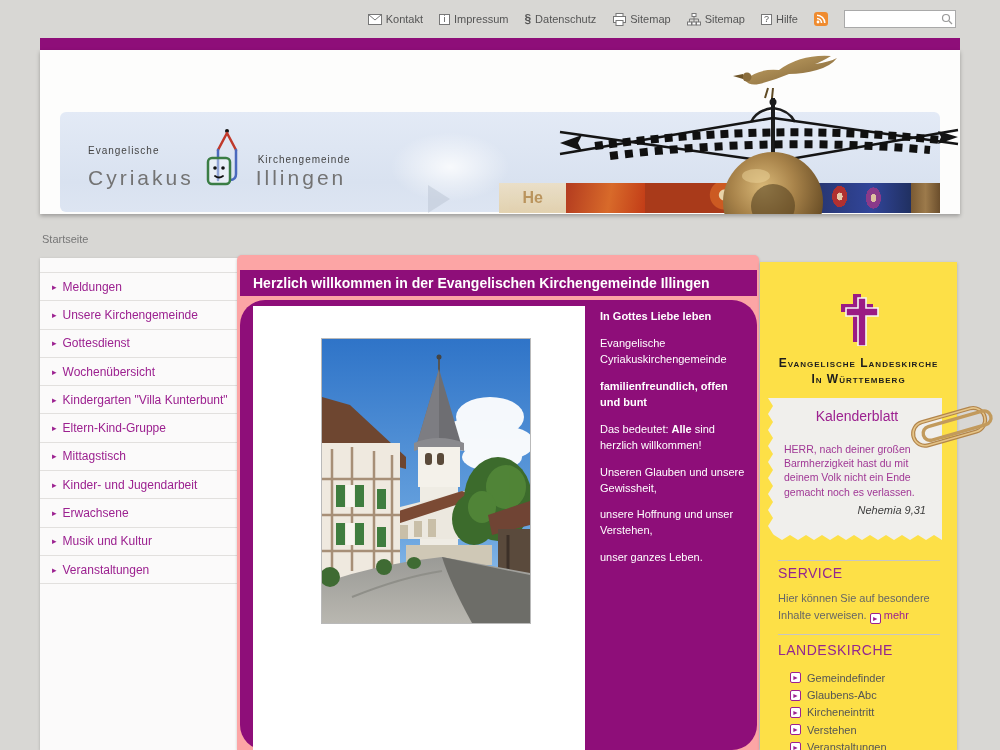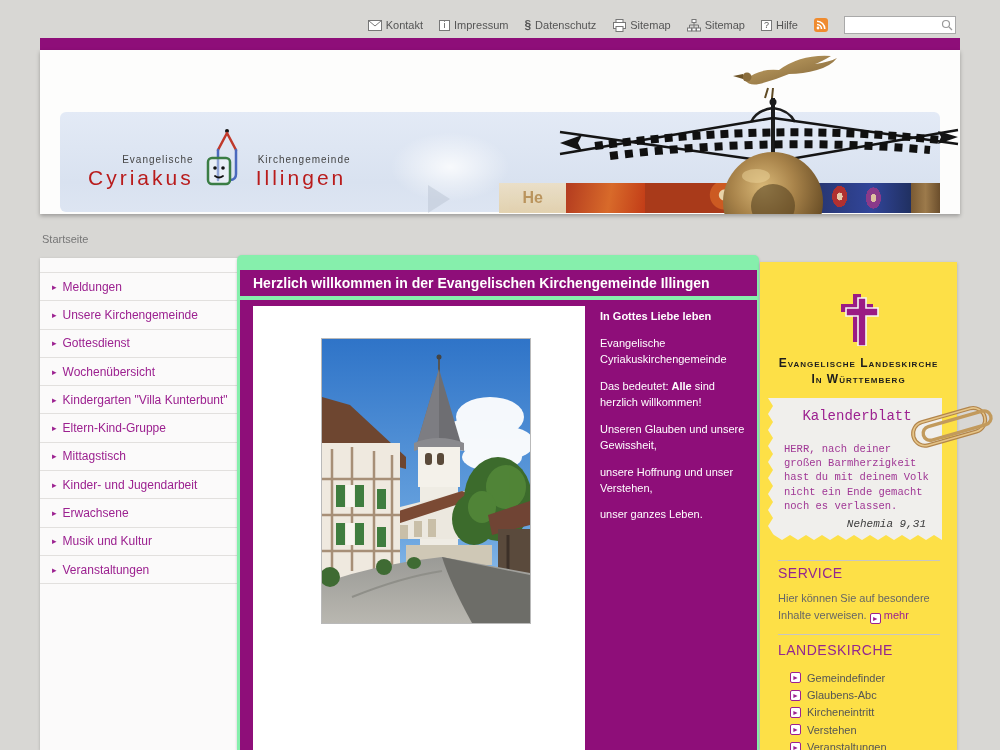--- a/index.html
+++ b/index.html
@@ -15,21 +15,21 @@
     font-family:"Liberation Sans", sans-serif;
     background:var(--pagebg);
     position:relative;
     overflow:hidden;
     color:#333;
   }
   #page{position:absolute;inset:0;}
 
   
   .topbar{
-    position:absolute;left:0;top:0;width:1000px;height:50px;
+    position:absolute;left:0;top:0;width:1000px;height:38px;
     display:flex;align-items:center;justify-content:flex-end;
     padding-right:44px;gap:16px;font-size:11px;color:#555;
   }
   .toplink{display:flex;align-items:center;gap:4px;cursor:pointer;color:#555;}
   .toplink .ticon{display:inline-flex;width:14px;height:13px;align-items:center;justify-content:center;color:#666;}
   .boxletter{display:inline-block;width:11px;height:11px;border:1px solid #777;font-size:9px;line-height:9px;text-align:center;color:#555;background:#fff;}
   .para{font-size:12px;font-weight:bold;color:#555;}
   .rss{width:14px;height:14px;border-radius:3px;background:#ef8b2f;display:inline-flex;align-items:center;justify-content:center;cursor:pointer;}
   .searchwrap{position:relative;width:112px;height:18px;}
   .searchwrap input{
@@ -48,21 +48,21 @@
     position:absolute;left:20px;top:62px;width:880px;height:100px;
     background:linear-gradient(180deg,#e3eaf6 0%,#d9e2f0 70%,#dde5f2 100%);
     border-radius:6px;
   }
   .band .flower{
     position:absolute;left:330px;top:20px;width:120px;height:70px;border-radius:50%;
     background:radial-gradient(ellipse at 50% 50%, rgba(255,255,255,.8), rgba(255,255,255,0) 70%);
   }
   .logo{position:absolute;left:48px;top:78px;display:flex;align-items:flex-end;gap:12px;color:#3a3a3a;}
   .logo .small{font-size:10px;letter-spacing:1px;color:#444;}
-  .logo .big{font-size:21px;letter-spacing:3px;color:#b91c1c;}
+  .logo .big{font-size:21px;letter-spacing:3px;color:#737373;}
   .lcol{display:flex;flex-direction:column;line-height:1.15;}
   .lcol.right .small{margin-left:2px;}
   
   .chev{
     position:absolute;left:388px;top:135px;width:0;height:0;
     border-top:14px solid transparent;border-bottom:14px solid transparent;
     border-left:22px solid rgba(190,198,214,.55);
   }
   .strip{position:absolute;left:420px;top:133px;width:480px;height:30px;display:flex;overflow:hidden;}
   .seg{height:30px;}
@@ -89,28 +89,28 @@
   .menu{list-style:none;margin-top:14px;border-top:1px solid #e2e0de;}
   .menu li{
     height:28.3px;border-bottom:1px solid #e2e0de;display:flex;align-items:center;
     padding-left:12px;gap:6px;font-size:12px;color:var(--linkpurple);cursor:pointer;
   }
   .menu li .arr{font-size:9px;color:var(--linkpurple);}
 
   
   .centercard{
     position:absolute;left:237px;top:255px;width:522px;height:495px;
-    background:#86efac;border-radius:5px 5px 0 0;box-shadow:0 1px 3px rgba(0,0,0,.2);
+    background:#fca5a5;border-radius:5px 5px 0 0;box-shadow:0 1px 3px rgba(0,0,0,.2);
   }
   .pageheading{
     position:absolute;left:3px;top:15px;width:517px;height:26px;background:var(--purple);
     color:#fff;font-size:14px;font-weight:bold;line-height:26px;padding-left:13px;
   }
   .contentbox{
-    position:absolute;left:3px;top:45px;width:517px;height:450px;background:var(--purple);
+    position:absolute;left:3px;top:45px;width:517px;height:450px;background:var(--purple);border-radius:25px;
   }
   .photopanel{position:absolute;left:13px;top:6px;width:332px;height:444px;background:#fff;}
   .photo{position:absolute;left:68px;top:32px;width:210px;height:286px;border:1px solid #b9b9b9;background:#fff;}
   .introcol{position:absolute;left:360px;top:9px;width:150px;color:#fff;font-size:11px;line-height:1.45;}
   .introcol p{margin-bottom:11px;}
   .introcol .b{font-weight:bold;}
 
   
   .rightcard{
     position:absolute;left:760px;top:262px;width:197px;height:488px;
@@ -121,21 +121,20 @@
   .paperwrap{position:absolute;left:8px;top:136px;width:174px;height:142px;}
   .paper{
     width:174px;height:142px;background:var(--paper);
     clip-path:polygon(5px 0,174px 0,174px 142px,
       166px 137px,158px 142px,150px 137px,142px 142px,134px 137px,126px 142px,118px 137px,
       110px 142px,102px 137px,94px 142px,86px 137px,78px 142px,70px 137px,62px 142px,
       54px 137px,46px 142px,38px 137px,30px 142px,22px 137px,14px 142px,6px 137px,
       5px 136px,0 128px,5px 120px,0 112px,5px 104px,0 96px,5px 88px,0 80px,5px 72px,
       0 64px,5px 56px,0 48px,5px 40px,0 32px,5px 24px,0 16px,5px 8px,0 0);
     padding:10px 12px 0 16px;
-    font-family:Liberation Mono, monospace;
   }
   .kal-title{font-size:14px;color:var(--linkpurple);text-align:center;margin-bottom:18px;}
   .kal-verse{font-size:10.5px;color:#a03795;line-height:1.35;width:150px;}
   .kal-ref{font-size:11px;color:#3c3c3c;font-style:italic;text-align:right;margin-top:5px;padding-right:4px;}
   .clip{position:absolute;left:138px;top:2px;z-index:5;}
   .divider{position:absolute;left:18px;width:162px;border-top:1px solid #c8c6c3;}
   .sectitle{position:absolute;left:18px;font-size:14px;letter-spacing:.5px;color:#93278f;}
   .sectext{position:absolute;left:18px;width:162px;font-size:11px;color:#666;line-height:1.5;}
   .mehr{color:var(--linkpurple);cursor:pointer;white-space:nowrap;}
   .playbox{
@@ -260,21 +259,21 @@
         <path d="M20,93 l22,-8 l-4,8 l4,8 z" fill="#141414"></path>
         <path d="M418,87 l-20,-6 l3,6 l-3,7 z" fill="#141414"></path>
       </g>
 
       <circle cx="233" cy="152" r="50" fill="url(#brass)"></circle>
       <circle cx="233" cy="156" r="22" fill="#4d3a1c" opacity="0.55"></circle>
       <ellipse cx="216" cy="126" rx="14" ry="7" fill="#ecd49a" opacity="0.5"></ellipse>
     </svg>
 
     <div class="logo">
-      <span class="lcol" style="text-align:right;">
+      <span class="lcol" style="text-align:left;gap:9px;">
         <span class="small">Evangelische</span>
         <span class="big">Cyriakus</span>
       </span>
       <svg width="38" height="62" viewBox="0 0 38 62">
         <circle cx="21" cy="3" r="2" fill="#111"></circle>
         <path d="M21,5 L12,22 M21,5 L30,22" stroke="#c0392b" stroke-width="2.5" fill="none" stroke-linecap="round"></path>
         <path d="M12,22 L12,52 M30,22 L30,46 q0,6 -6,6" stroke="#4a69bd" stroke-width="2.5" fill="none" stroke-linecap="round"></path>
         <rect x="2" y="30" width="22" height="26" rx="4" fill="#fff" fill-opacity="0.4" stroke="#3a7d44" stroke-width="2.5"></rect>
         <circle cx="9" cy="40" r="1.8" fill="#111"></circle>
           <circle cx="17" cy="40" r="1.8" fill="#111"></circle>
@@ -415,20 +414,21 @@
           <g fill="#3f6b33">
               <ellipse cx="8" cy="238" rx="10" ry="10"></ellipse>
               <ellipse cx="62" cy="228" rx="8" ry="8"></ellipse>
               <ellipse cx="92" cy="224" rx="7" ry="6"></ellipse>
             </g>
         </svg>
       </div>
       <div class="introcol">
         <p class="b">In Gottes Liebe leben</p>
         <p>Evangelische Cyriakuskirchengemeinde</p>
+        <p class="b">familienfreundlich, offen und bunt</p>
         <p><span>Das bedeutet: </span><span class="b">Alle</span><span> sind herzlich willkommen!</span></p>
         <p>Unseren Glauben und unsere Gewissheit,</p>
         <p>unsere Hoffnung und unser Verstehen,</p>
         <p>unser ganzes Leben.</p>
       </div>
     </div>
   </div>
 
   <div class="rightcard">
 

